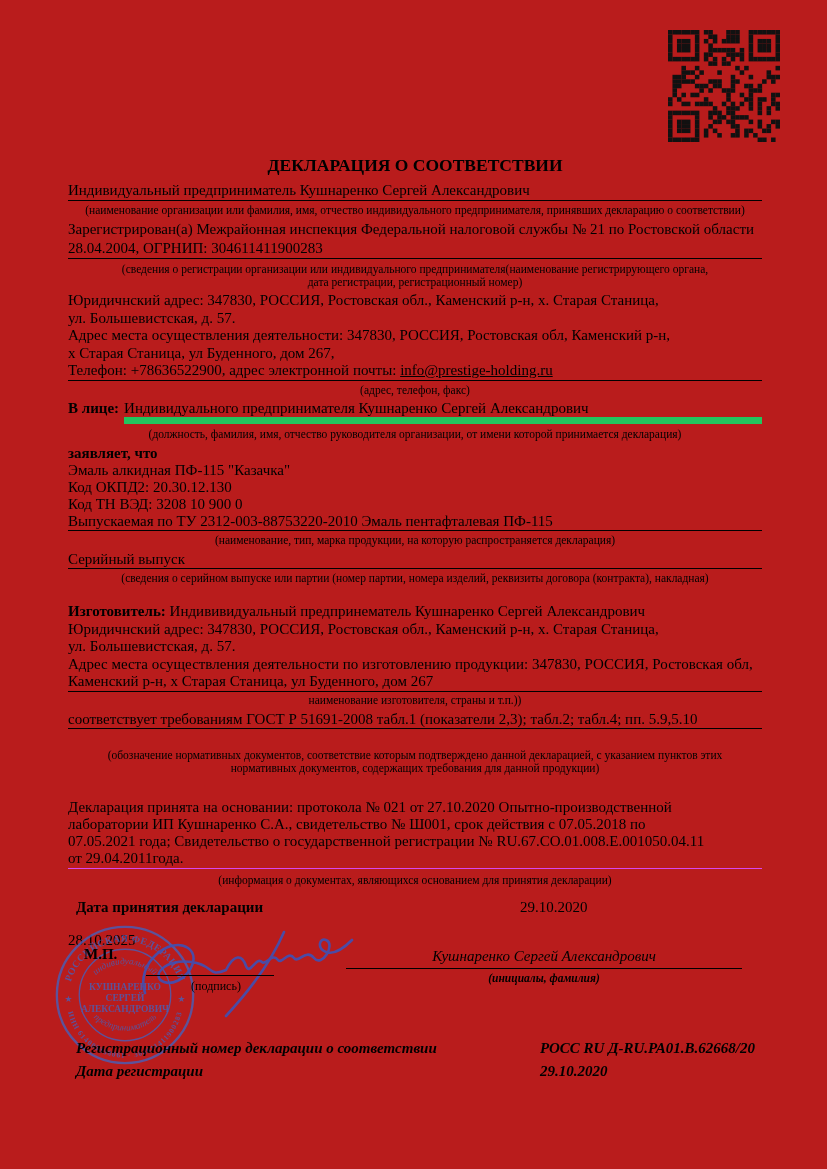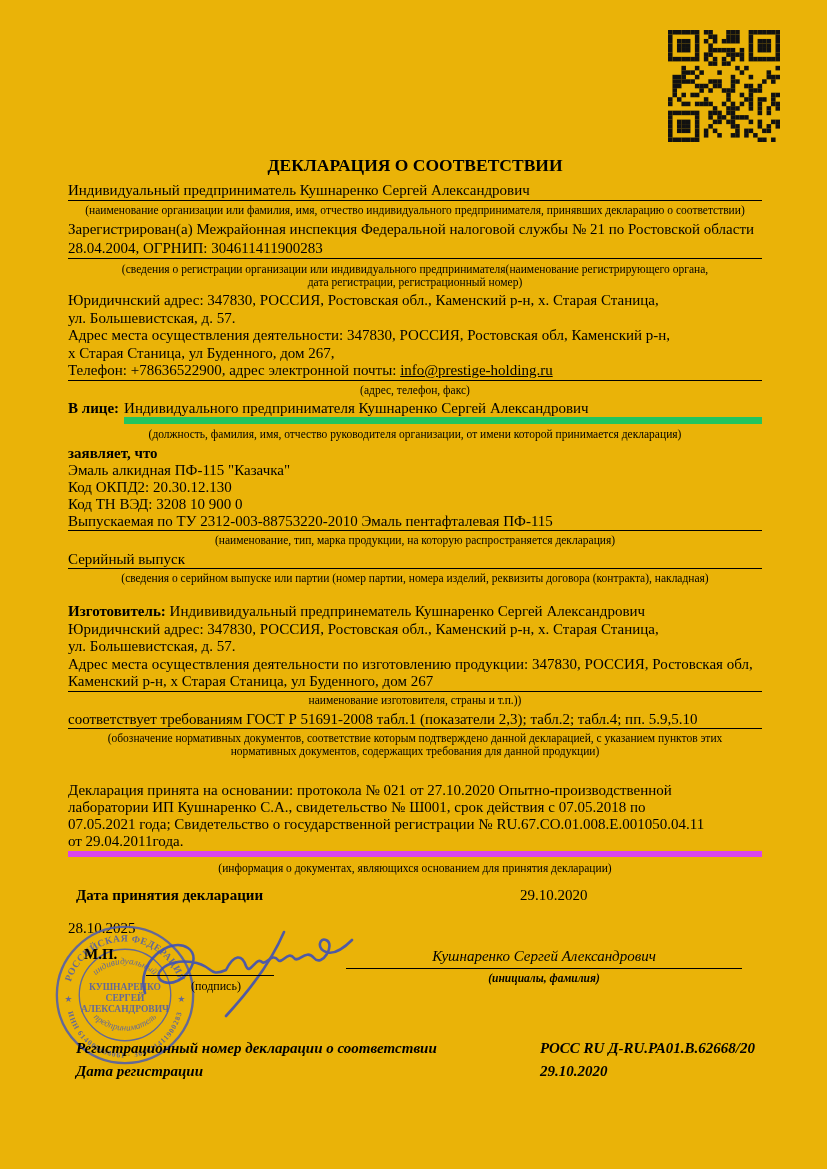--- a/index.html
+++ b/index.html
@@ -1,19 +1,19 @@
 <!DOCTYPE html>
 <html><head>
 <meta charset="utf-8">
 <style>
   * { margin:0; padding:0; box-sizing:border-box; }
   html,body { background:#ffffff; }
   .page {
     position:relative; width:827px; height:1169px; margin:0 auto;
-    background:#eab308; overflow:hidden; color:#000;
+    background:#b91c1c; overflow:hidden; color:#000;
     font-family:"Liberation Serif", serif; font-size:15px;
   }
   .content { position:absolute; left:68px; right:65px; top:0; }
   .doc-title { margin-top:155px; text-align:center; font-weight:bold; font-size:17.5px; }
   .line { white-space:nowrap; line-height:17.5px; }
   .cap {
     font-size:11.5px; line-height:13px; text-align:center; margin-left:auto; margin-right:auto;
   }
   .name-line { margin-top:5px; line-height:19px; border-bottom:1px solid #000; white-space:nowrap; }
   .cap1 { margin-top:3px; }
@@ -29,22 +29,22 @@
   .declares { margin-top:4px; font-weight:bold; line-height:17px; }
   .subject-block { border-bottom:1px solid #000; }
   .subject-block .line { line-height:17.2px; }
   .cap5 { margin-top:3px; }
   .serial { margin-top:4px; line-height:17px; border-bottom:1px solid #000; white-space:nowrap; }
   .cap6 { margin-top:3px;text-align:center; }
   .manuf-block { margin-top:18px; border-bottom:1px solid #000; }
   .manuf-block .lbl { font-weight:bold; }
   .cap7 { margin-top:2px; }
   .compliance { margin-top:4px; line-height:17px; border-bottom:1px solid #000; white-space:nowrap; }
-  .cap8 { margin-top:3px; max-width:620px; }
-  .basis-block { margin-top:24px; border-bottom:6px solid #d946ef; }
+  .cap8 { margin-top:20px; max-width:620px; }
+  .basis-block { margin-top:24px; border-bottom:1px solid #d946ef; }
   .basis-block .line { line-height:17.2px; }
   .cap9 { margin-top:5px; }
   .date-row { display:flex; margin-top:12px; }
   .date-row.second { margin-top:16px; }
   .date-row .lbl { font-weight:bold; width:452px; padding-left:8px; }
   .date-row .val { }
   .email { text-decoration:underline; }
   .sig-area { position:absolute; left:68px; right:65px; top:918px; height:160px; }
   .stamp-svg { position:absolute; left:-16px; top:4px; width:146px; height:146px; }
   .mp { position:absolute; left:16px; top:28px; font-weight:bold; font-size:15px; }

